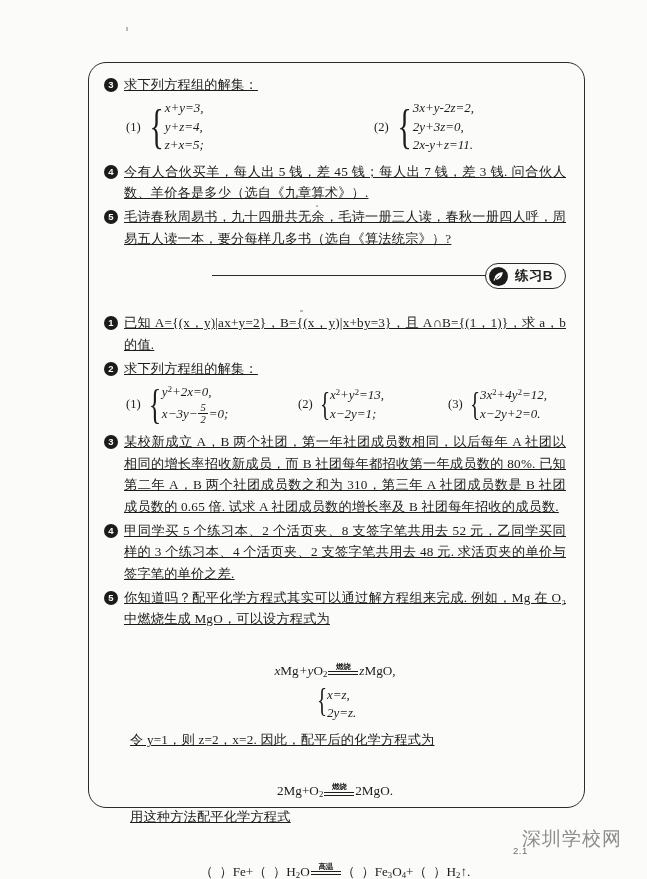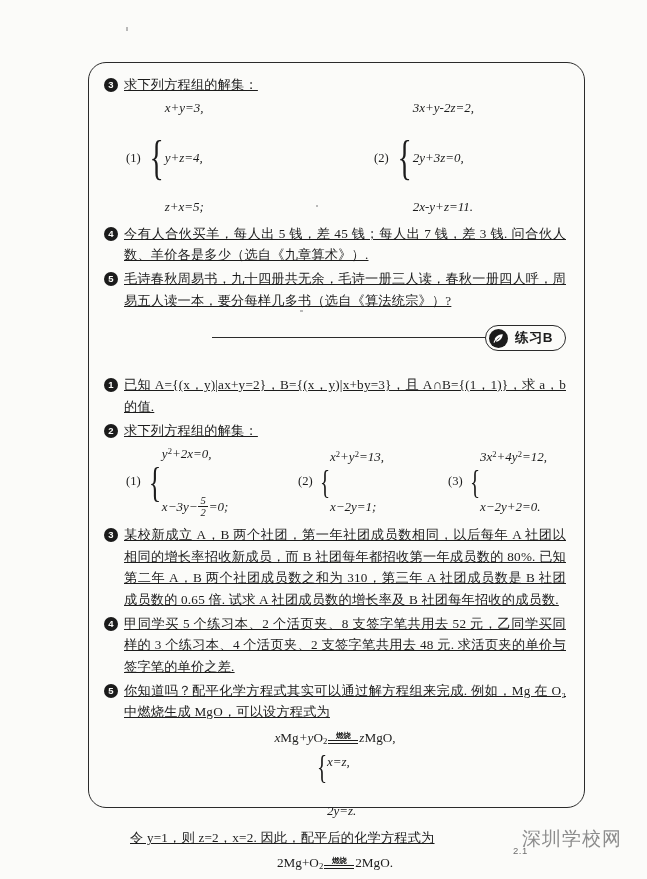--- a/index.html
+++ b/index.html
@@ -95,21 +95,20 @@
     margin-right: -3px;
   }
   .brace.tall { font-size: 48px; }
   .eqs {
     display: flex;
     flex-direction: column;
     justify-content: center;
     font-style: italic;
     font-size: 13px;
     line-height: 1.42;
-    gap: 31px;
   }
   .eqs span { white-space: nowrap; }
   sub, sup { font-size: 0.66em; font-style: normal; }
   sub { vertical-align: -0.22em; }
   sup { vertical-align: 0.5em; }
 
   .frac {
     display: inline-flex;
     flex-direction: column;
     vertical-align: middle;
@@ -167,22 +166,22 @@
   }
 
   
   .display {
     text-align: center;
     margin: 7px 0 7px 0;
     font-size: 13.2px;
   }
   .rxn {
     display: inline-flex;
-    align-items: center;
     font-style: italic;
+    margin-top: 26px;
   }
   .rxn .roman { font-style: normal; }
   .arrow {
     display: inline-flex;
     flex-direction: column;
     align-items: center;
     margin: 0 1px;
     position: relative;
     font-style: normal;
   }
@@ -385,19 +384,29 @@
           <span class="bar"></span>
         </span>
         <span class="roman">2MgO.</span>
       </span>
     </div>
 
     <div class="prob indent">
       <span class="ptext">用这种方法配平化学方程式</span>
     </div>
 
+    <div class="display" style="margin-top:9px;">
+      <span class="rxn">
+        <span class="roman">（&nbsp;&nbsp;）Fe+（&nbsp;&nbsp;）H<sub>2</sub>O</span>
+        <span class="arrow">
+          <span class="cond">高温</span>
+          <span class="bar"></span>
+        </span>
+        <span class="roman">（&nbsp;&nbsp;）Fe<sub>3</sub>O<sub>4</sub>+（&nbsp;&nbsp;）H<sub>2</sub>↑.</span>
+      </span>
+    </div>
 
   </div>
 
   <div class="pagenum">2.1</div>
   <div class="watermark">深圳学校网</div>
 
 </div>
 
 </body></html>

